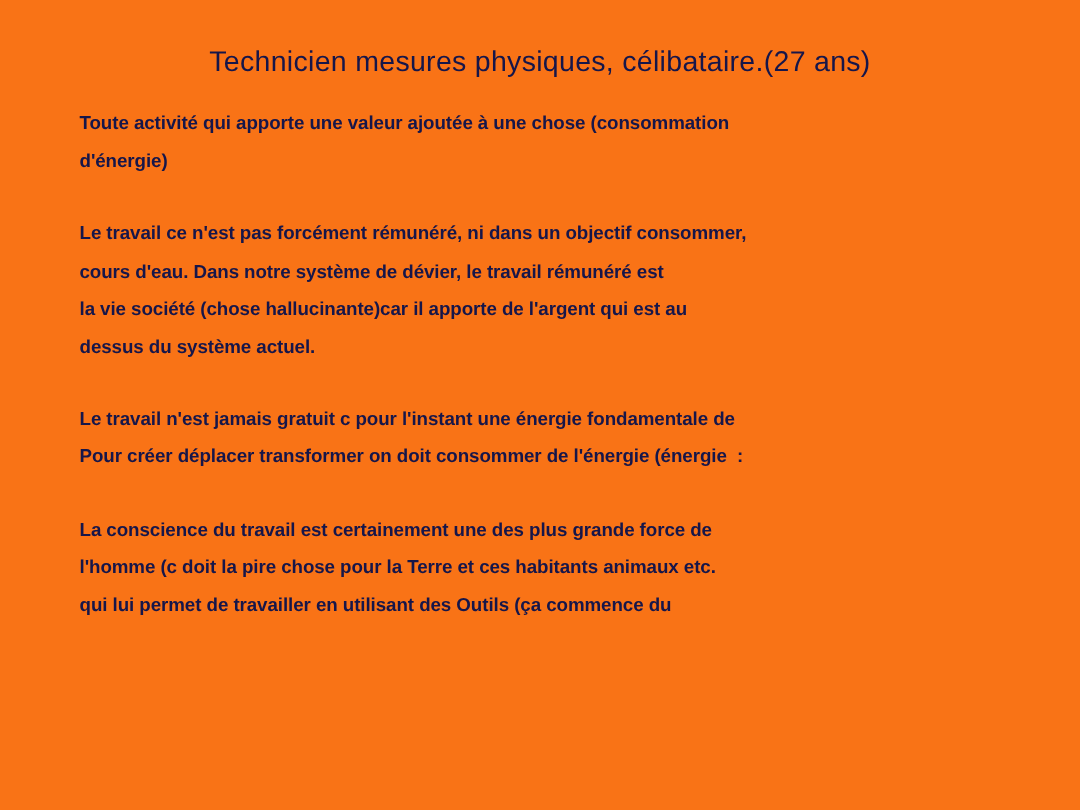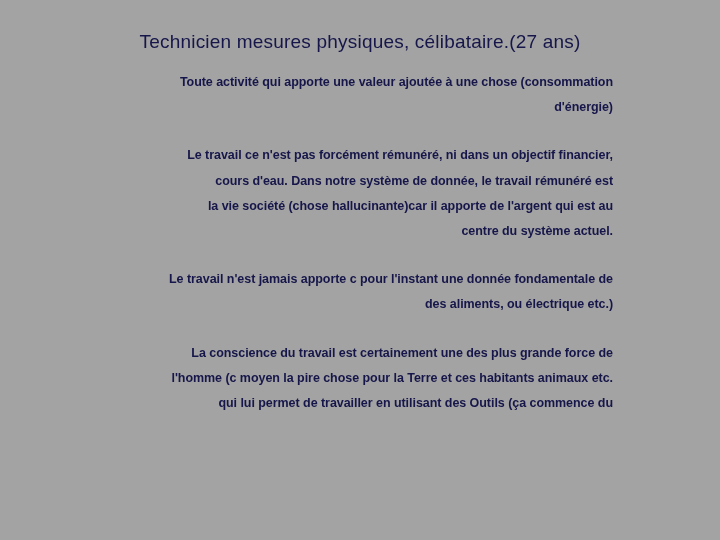--- a/index.html
+++ b/index.html
@@ -10,21 +10,21 @@
     width: 720px;
     height: 540px;
     background: #ffffff;
     font-family: "Liberation Sans", sans-serif;
     overflow: hidden;
   }
   .slide {
     position: relative;
     width: 720px;
     height: 540px;
-    background: #a3a3a3;
+    background: #f97316;
     box-sizing: border-box;
   }
   .slide-title {
     position: absolute;
     left: 36px;
     top: 30px;
     width: 648px;
     text-align: center;
     font-size: 19px;
     font-weight: normal;
@@ -46,50 +46,49 @@
   .para:last-child {
     margin-bottom: 0;
   }
   .line {
     font-size: 12.5px;
     font-weight: bold;
     line-height: 25.2px;
     color: #16164a;
     white-space: pre-wrap;
     letter-spacing: -0.05px;
-    text-align: right;
   }
 </style>
 </head>
 <body>
 
 <div class="slide">
 
   <div class="slide-title">Technicien mesures physiques, célibataire.(27 ans)</div>
 
   <div class="body-block">
 
     <div class="para">
       <div class="line">Toute activité qui apporte une valeur ajoutée à une chose (consommation</div>
       <div class="line">d'énergie)</div>
     </div>
 
     <div class="para">
-      <div class="line">Le travail ce n'est pas forcément rémunéré, ni dans un objectif financier,</div>
-      <div class="line">cours d'eau. Dans notre système de donnée, le travail rémunéré est</div>
+      <div class="line">Le travail ce n'est pas forcément rémunéré, ni dans un objectif consommer,</div>
+      <div class="line">cours d'eau. Dans notre système de dévier, le travail rémunéré est</div>
       <div class="line">la vie société (chose hallucinante)car il apporte de l'argent qui est au</div>
-      <div class="line">centre du système actuel.</div>
+      <div class="line">dessus du système actuel.</div>
     </div>
 
     <div class="para">
-      <div class="line">Le travail n'est jamais apporte c pour l'instant une donnée fondamentale de</div>
-      <div class="line">des aliments, ou électrique etc.)</div>
+      <div class="line">Le travail n'est jamais gratuit c pour l'instant une énergie fondamentale de</div>
+      <div class="line">Pour créer déplacer transformer on doit consommer de l'énergie (énergie  :</div>
     </div>
 
     <div class="para">
       <div class="line">La conscience du travail est certainement une des plus grande force de</div>
-      <div class="line">l'homme (c moyen la pire chose pour la Terre et ces habitants animaux etc.</div>
+      <div class="line">l'homme (c doit la pire chose pour la Terre et ces habitants animaux etc.</div>
       <div class="line">qui lui permet de travailler en utilisant des Outils (ça commence du</div>
 
     </div>
 
   </div>
 </div>
 
 </body></html>

